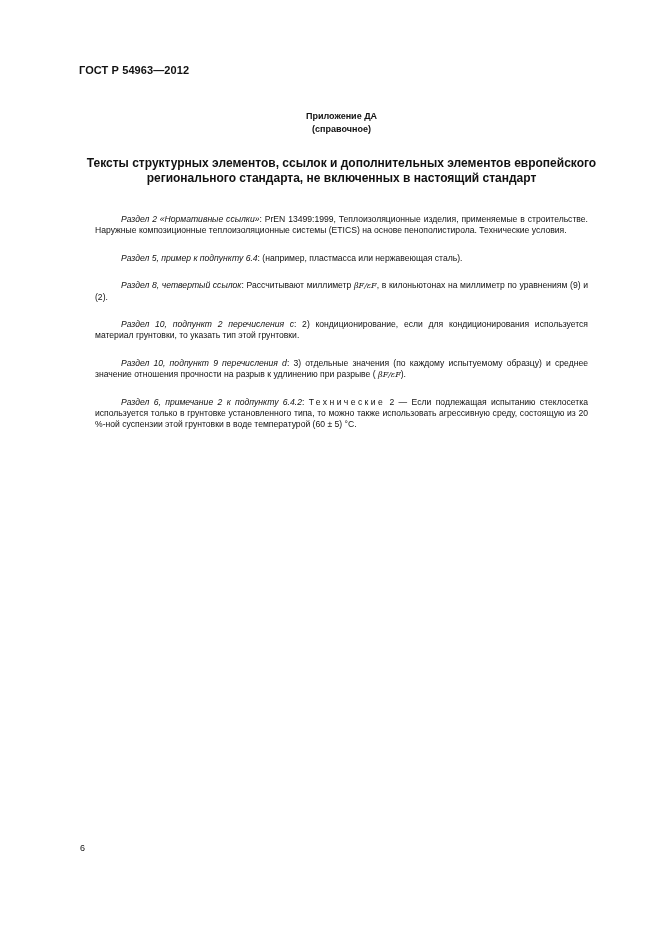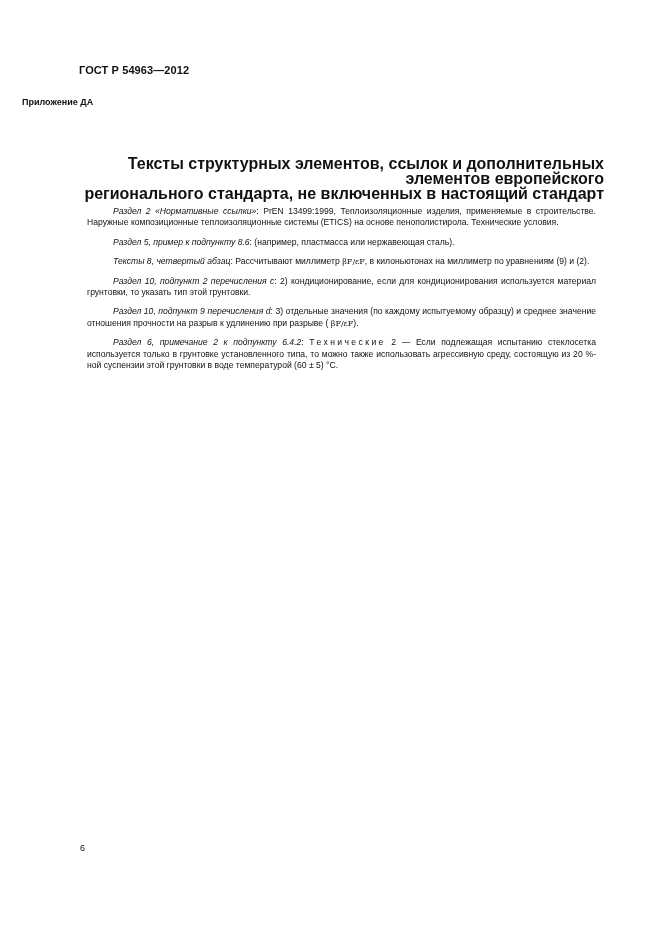--- a/index.html
+++ b/index.html
@@ -1,44 +1,45 @@
 <!DOCTYPE html>
 <html><head>
   <meta charset="utf-8">
   <style>
     html, body { margin: 0; padding: 0; background: #ffffff; }
     body { width: 661px; height: 936px; position: relative; overflow: hidden;
            font-family: "Liberation Sans", "DejaVu Sans", sans-serif; color: #111; }
     .header-code { position: absolute; left: 79px; top: 64px; font-size: 11px; font-weight: bold; letter-spacing: 0.1px; }
-    .annex { position: absolute; left: 0; width: 661px; top: 96px; font-size: 9px; font-weight: bold; line-height: 13px; }
+    .annex { position: absolute; left: 0; width: 661px; top: 110px; text-align: center; font-size: 9px; font-weight: bold; line-height: 13px; }
     .annex div { padding-left: 22px; }
-    .title { position: absolute; left: 79px; width: 525px; top: 156px; text-align: right; font-size: 16px; font-weight: bold; line-height: 15px; }
+    .title { position: absolute; left: 79px; width: 525px; top: 156px; text-align: center; font-size: 12px; font-weight: bold; line-height: 15px; }
     .body { position: absolute; left: 79px; width: 525px; top: 198px; font-size: 8.6px; line-height: 11.4px; text-align: justify; }
-    .body p { margin: 8px; text-indent: 26px; }
+    .body p { margin: 16px; text-indent: 26px; }
     .ref { font-style: italic; }
     .spaced { letter-spacing: 2.4px; }
-    .sym { font-family: "DejaVu Serif", serif; font-size: 8px; }
+    .sym { font-family: "DejaVu Serif", serif; font-style: italic; font-size: 8px; }
     .page-num { position: absolute; left: 80px; top: 843px; font-size: 9px; }
   </style>
 </head>
 <body>
 
 <div class="header-code">ГОСТ Р 54963—2012</div>
 
 <div class="annex">
   <div>Приложение ДА</div>
+  <div>(справочное)</div>
 </div>
 
 <div class="title">
   <div>Тексты структурных элементов, ссылок и дополнительных элементов европейского</div>
   <div>регионального стандарта, не включенных в настоящий стандарт</div>
 </div>
 
 <div class="body">
   <p><span class="ref">Раздел  2 «Нормативные ссылки»</span><span>: PrEN 13499:1999, Теплоизоляционные изделия, применяемые в строительстве. Наружные композиционные теплоизоляционные системы (ETICS) на основе пенополистирола. Технические условия.</span></p>
-  <p><span class="ref">Раздел  5, пример к подпункту 8.6</span><span>: (например, пластмасса или нержавеющая сталь).</span></p>
-  <p><span class="ref">Тексты  8, четвертый абзац</span><span>: Рассчитывают миллиметр </span><span class="sym">βF/εF</span><span>, в килоньютонах на миллиметр по уравнениям (9) и (2).</span></p>
+  <p><span class="ref">Раздел  5, пример к подпункту 6.4</span><span>: (например, пластмасса или нержавеющая сталь).</span></p>
+  <p><span class="ref">Раздел  8, четвертый ссылок</span><span>: Рассчитывают миллиметр </span><span class="sym">βF/εF</span><span>, в килоньютонах на миллиметр по уравнениям (9) и (2).</span></p>
   <p><span class="ref">Раздел  10, подпункт 2 перечисления с</span><span>: 2) кондиционирование, если для кондиционирования используется материал грунтовки, то указать тип этой грунтовки.</span></p>
   <p><span class="ref">Раздел  10, подпункт 9 перечисления d</span><span>: 3) отдельные значения (по каждому испытуемому образцу) и среднее значение отношения прочности на разрыв к удлинению при разрыве ( </span><span class="sym">βF/εF</span><span>).</span></p>
   <p><span class="ref">Раздел  6, примечание 2 к подпункту 6.4.2</span><span>: </span><span class="spaced">Технические</span><span> 2 — Если подлежащая испытанию стеклосетка используется только в грунтовке установленного типа, то можно также использовать агрессивную среду, состоящую из 20 %-ной суспензии этой грунтовки в воде температурой (60 ± 5) °С.</span></p>
 </div>
 
 <div class="page-num">6</div>
 
 </body></html>

